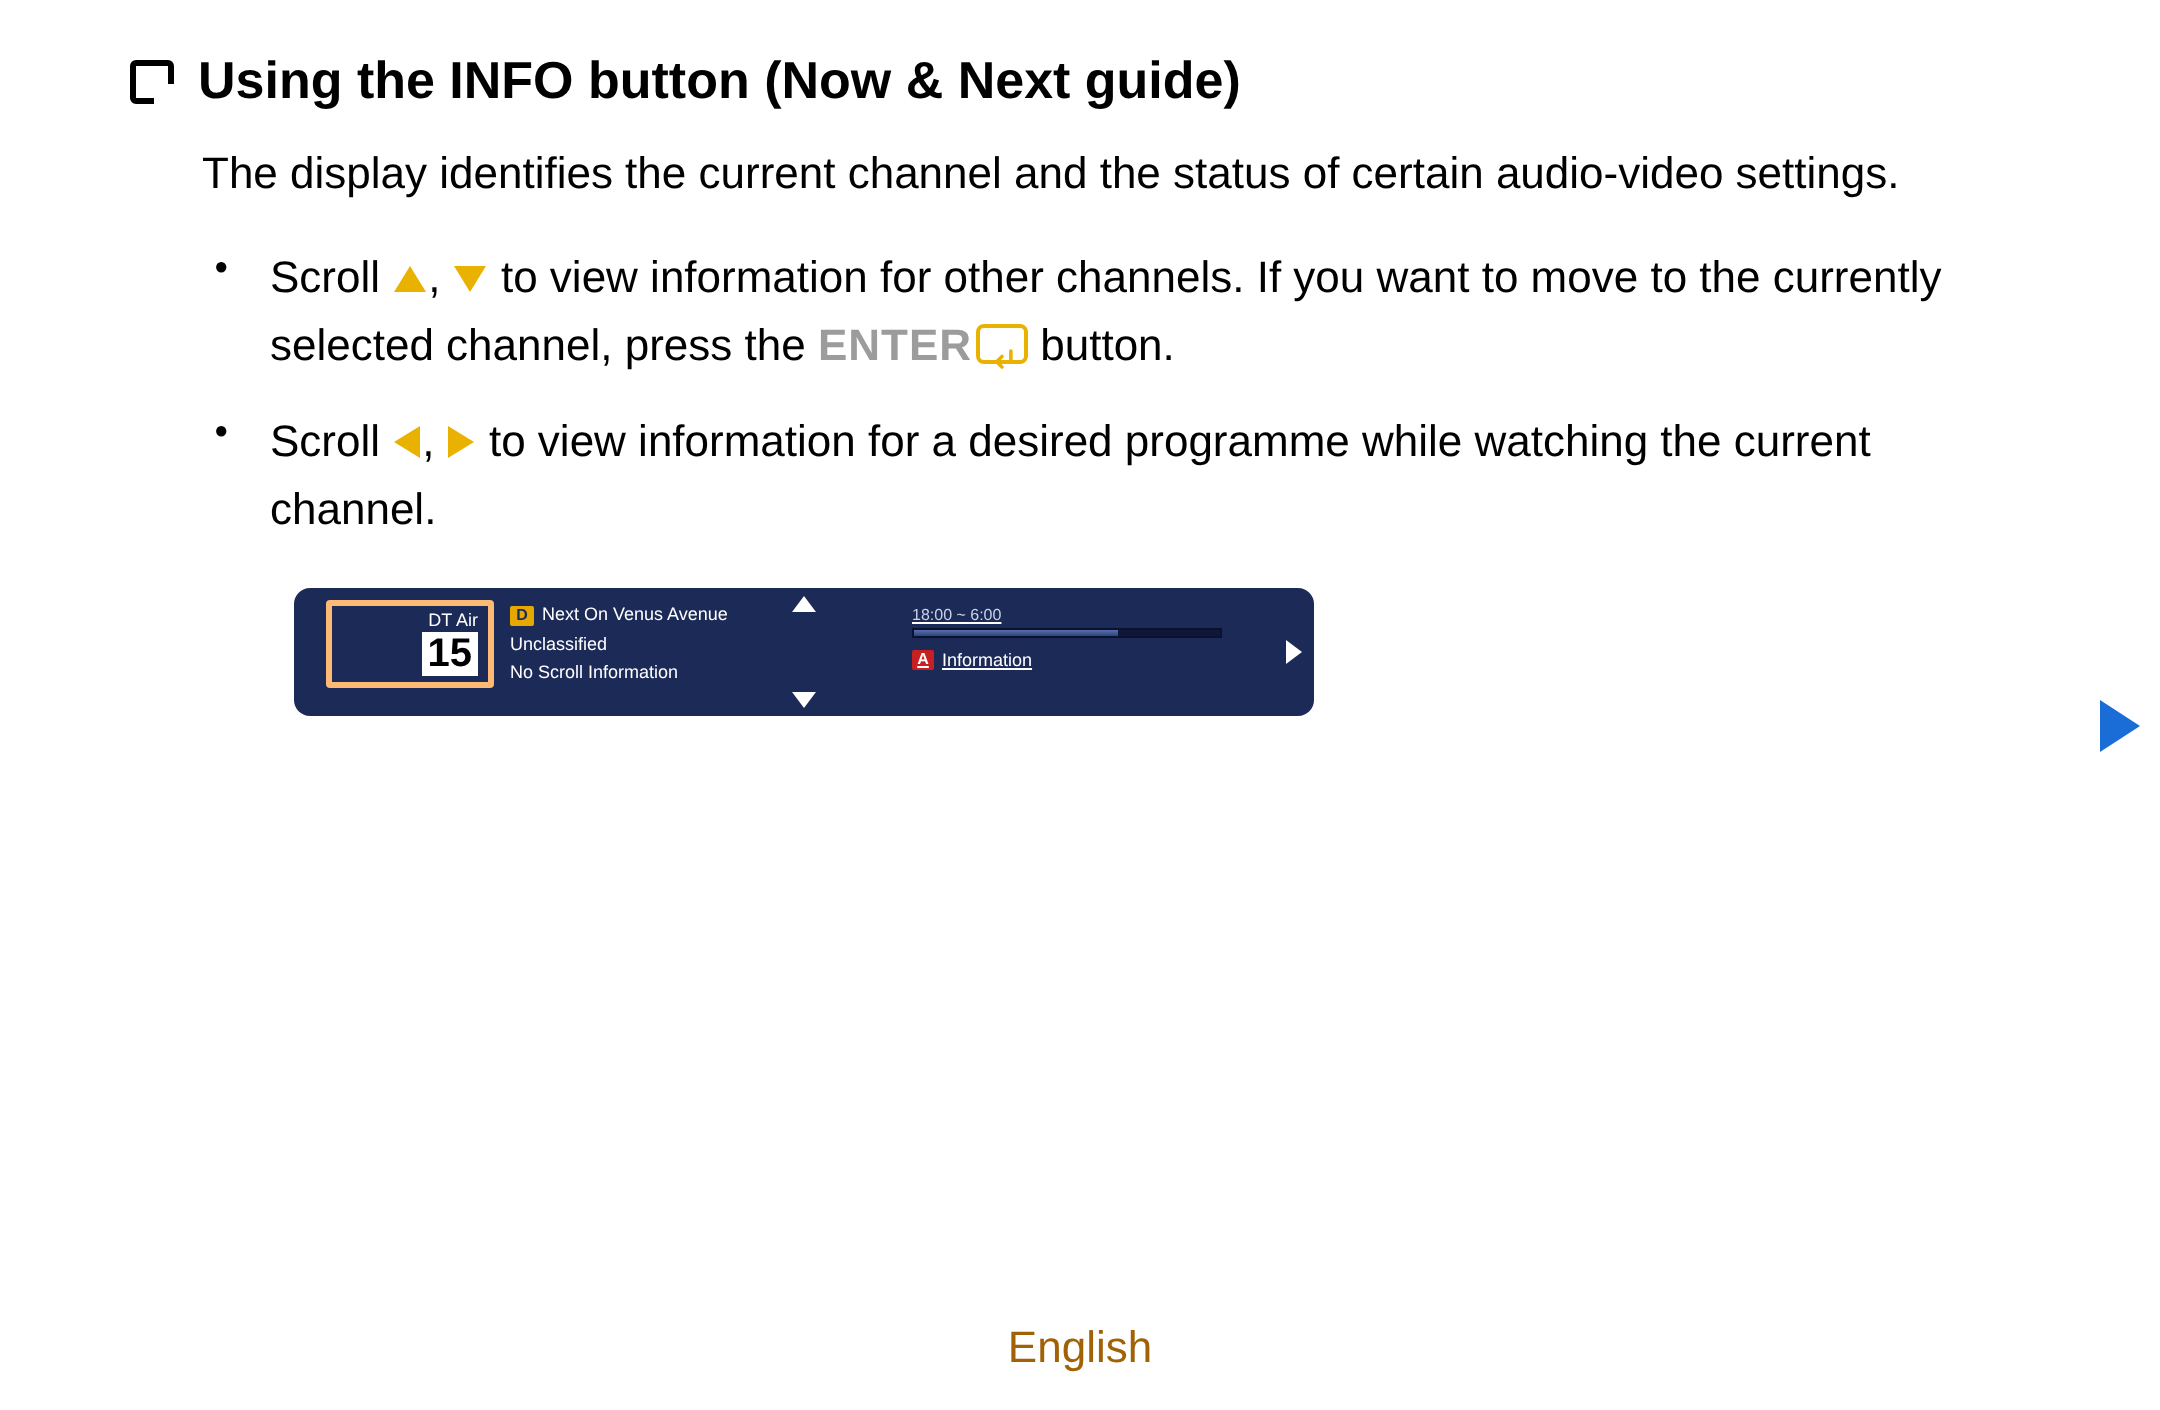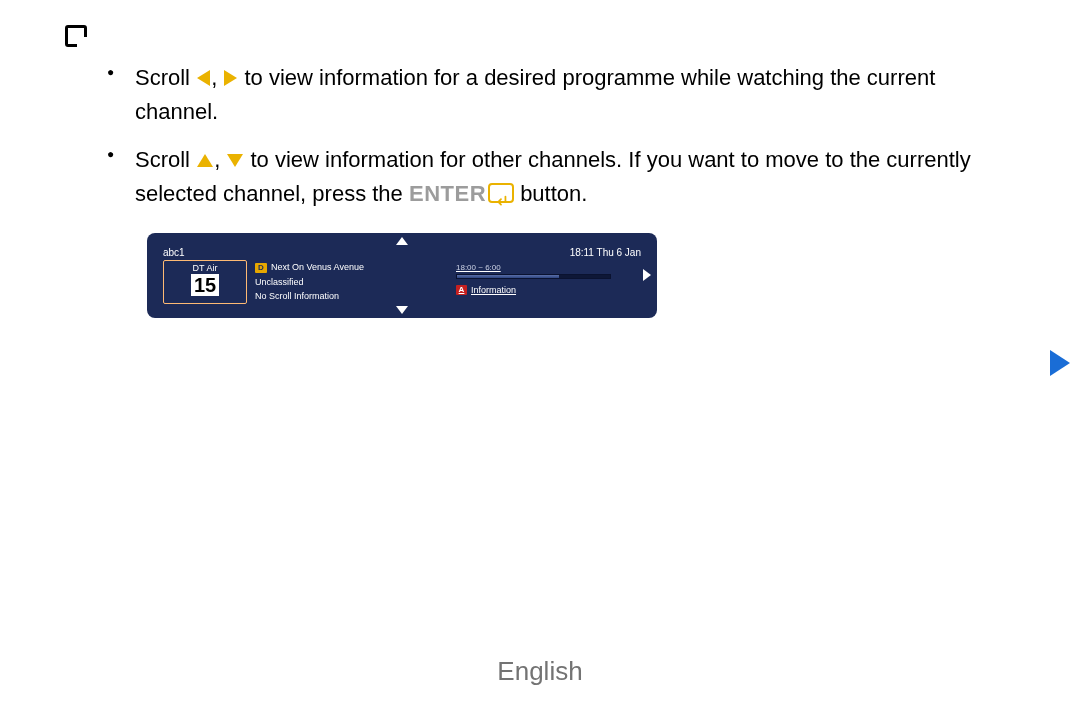--- a/index.html
+++ b/index.html
@@ -134,24 +134,24 @@
     justify-content: space-between;
     font-size: 10px;
     padding: 8px 6px 2px 6px;
   }
   .osd-body {
     display: flex;
     gap: 8px;
     padding: 0 6px 6px 6px;
   }
   .ch-box {
-    border: 1px solid #fdba74;
+    border: 3px solid #fdba74;
     border-radius: 2px;
     width: 84px;
-    text-align: center;
+    text-align: right;
     padding: 2px 5px 3px 5px;
     background: #1c2a57;
   }
   .ch-box .src {
     font-size: 9px;
     display: block;
     margin-bottom: 1px;
   }
   .ch-box .num {
     font-size: 20px;
@@ -215,64 +215,62 @@
     text-align: center;
     font-weight: bold;
     border-radius: 1px;
   }
 
   .footer-lang {
     position: absolute;
     bottom: 18px;
     left: 50%;
     transform: translateX(-50%);
-    font-size: 26px;
-    color: #737373;
+    font-size: 22px;
+    color: #a16207;
   }
   .right-page-arrow {
     position: absolute;
     right: 10px;
     top: 350px;
     width: 0; height: 0;
     border-top: 13px solid transparent;
     border-bottom: 13px solid transparent;
     border-left: 20px solid #1a6dd6;
   }
 </style>
 </head>
 <body>
 
 <div class="content">
   <div class="heading-row">
     <span class="square-icon"></span>
+    <h1>Using the INFO button (Now &amp; Next guide)</h1>
   </div>
 
   <div class="intro">
+    <p>The display identifies the current channel and the status of certain audio-video settings.</p>
   </div>
 
   <ul class="bullets">
-    <li>
-      <span>Scroll </span><span class="tri tri-left"></span><span>, </span><span class="tri tri-right"></span><span> to view information for a desired programme while watching the current channel.</span>
-    </li>
     <li>
       <span>Scroll </span><span class="tri tri-up"></span><span>, </span><span class="tri tri-down"></span><span> to view information for other channels. If you want to move to the currently selected channel, press the </span><span class="enter-label">ENTER</span><span class="enter-btn"><svg viewBox="0 0 24 18">
             <path d="M17 4 L17 10 L9 10 M9 10 L12 7 M9 10 L12 13" stroke="#eab200" stroke-width="2" fill="none" stroke-linecap="round" stroke-linejoin="round"></path>
           </svg></span><span> button.</span>
     </li>
+    <li>
+      <span>Scroll </span><span class="tri tri-left"></span><span>, </span><span class="tri tri-right"></span><span> to view information for a desired programme while watching the current channel.</span>
+    </li>
   </ul>
 
   <div class="osd">
     <span class="small-tri-up"></span>
     <span class="small-tri-down"></span>
     <span class="small-tri-right"></span>
 
-    <div class="osd-top">
-      <span>abc1</span>
-      <span>18:11 Thu 6 Jan</span>
-    </div>
     <div class="osd-body">
       <div class="ch-box">
         <span class="src">DT Air</span>
         <span class="num">15</span>
       </div>
       <div class="prog-col">
         <div class="row1">
           <span class="d-badge">D</span>
           <span>Next On Venus Avenue</span>
         </div>

